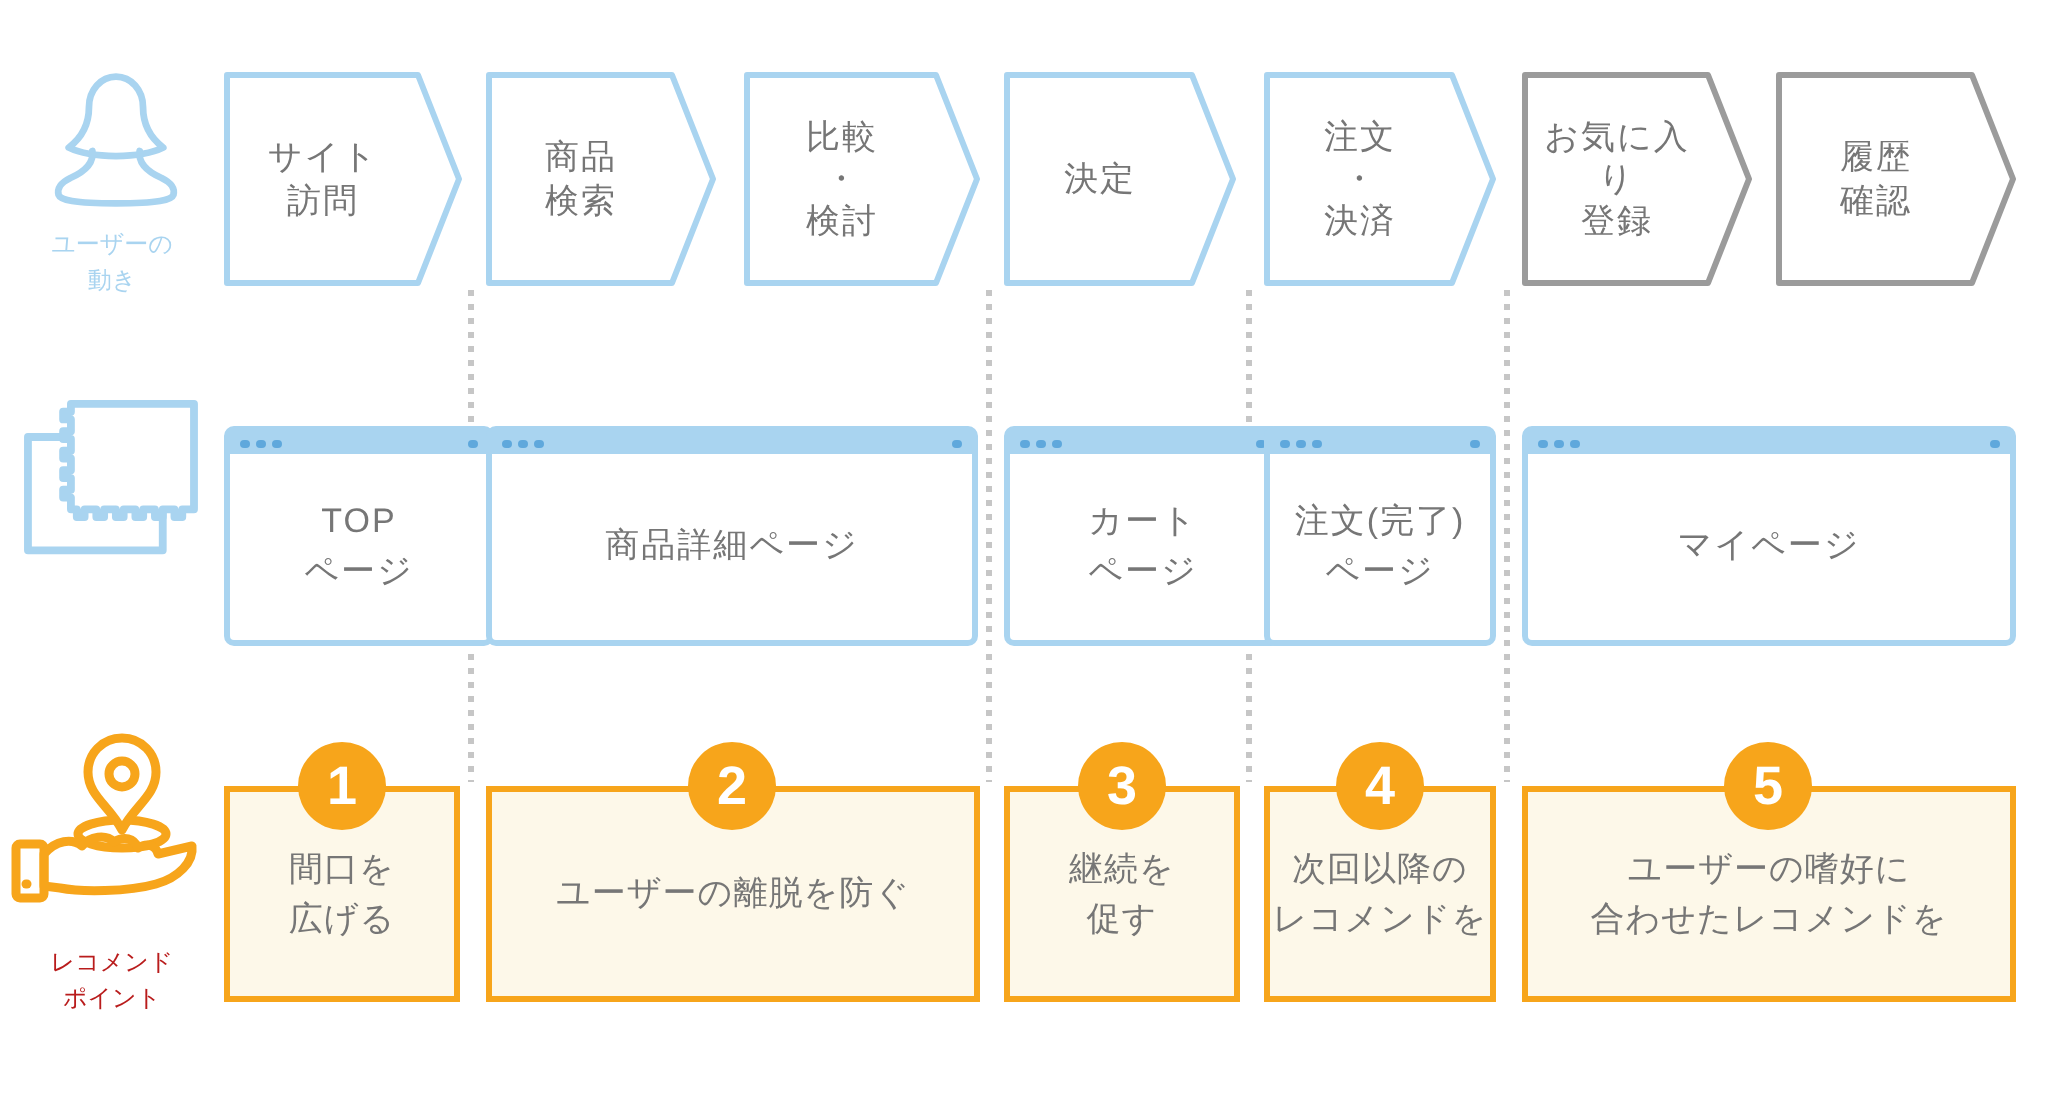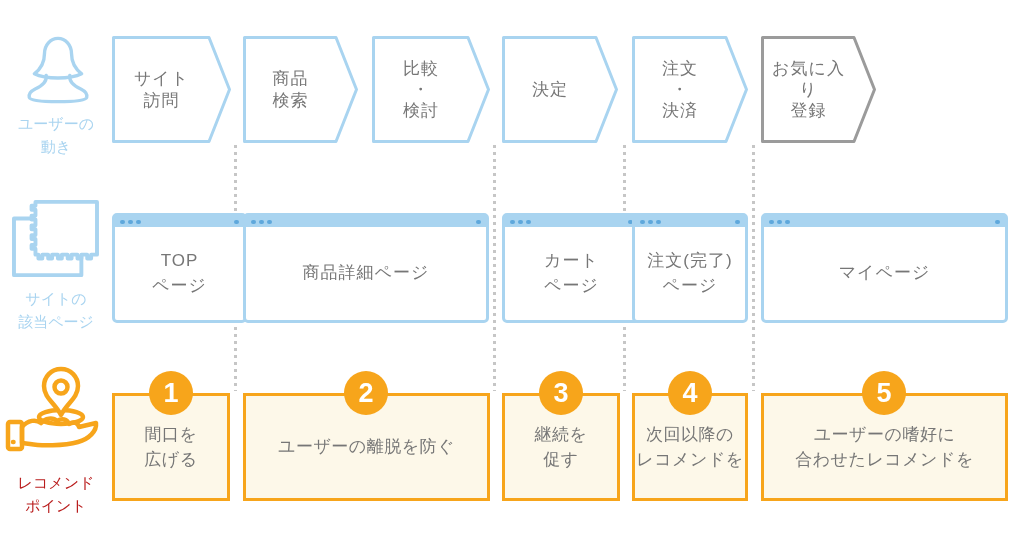--- a/index.html
+++ b/index.html
@@ -5,21 +5,21 @@
   html,body{margin:0;padding:0;background:#ffffff;}
   #canvas{
     position:relative;width:1024px;height:547px;background:#ffffff;overflow:hidden;
     font-family:"Liberation Sans","DejaVu Sans",sans-serif;color:#767676;
   }
   .pre{white-space:pre-line;}
   
   .vsep{position:absolute;top:145px;height:246px;width:3px;
     background:repeating-linear-gradient(to bottom,#c6c6c6 0 3px,transparent 3px 7px);}
   
-  .legend{position:absolute;left:0;width:112px;text-align:center;font-size:15px;line-height:1.5;}
+  .legend{position:absolute;left:0;width:112px;text-align:center;font-size:12px;line-height:1.5;}
   .legend.blue{color:#a9d4f0;}
   .legend.orange{color:#b91c1c;}
   .icon-abs{position:absolute;}
   
   .chev{position:absolute;top:36px;height:107px;}
   .chev svg{position:absolute;left:0;top:0;width:100%;height:100%;}
   .chev .chev-label{position:absolute;left:2px;top:0;bottom:0;display:flex;
     align-items:center;justify-content:center;text-align:center;
     font-size:17px;line-height:1.25;letter-spacing:1px;color:#767676;}
   .chev.blue polygon{stroke:#a9d4f0;}
@@ -57,22 +57,20 @@
     <path d="M45,5 C36,5 29,13 29,23 C29,33 25,41 17,47 C25,51 35,52 45,52 C55,52 65,51 73,47 C65,41 61,33 61,23 C61,13 54,5 45,5 Z"></path>
     <path d="M31,49 C32,56 27,61 18,65 C12,68 10,71 11,75 C12,78 20,80 45,80 C70,80 78,78 79,75 C80,71 78,68 72,65 C63,61 58,56 59,49"></path>
   </svg>
   <div class="legend blue pre" style="top:113px;">ユーザーの
 動き</div>
 
   <svg class="icon-abs" style="left:8px;top:198px;width:94px;height:84px;" viewBox="0 0 96 86" fill="#ffffff" stroke="#a9d4f0" stroke-width="4" stroke-linejoin="round">
     <rect x="6" y="21" width="69" height="58"></rect>
     <path d="M28,4 H91 V58 h-6 v4 h-4 v-4 h-6 v4 h-4 v-4 h-6 v4 h-4 v-4 h-6 v4 h-4 v-4 h-6 v4 h-4 v-4 h-6 v4 h-4 v-4 h-3 v-6 h-4 v-4 h4 v-6 h-4 v-4 h4 v-6 h-4 v-4 h4 v-6 h-4 v-4 h4 v-6 h-4 v-4 h4 v-4 Z"></path>
   </svg>
-  <div class="legend blue pre" style="top:288px;">サイトの
-該当ページ</div>
 
   <svg class="icon-abs" style="left:4px;top:360px;width:100px;height:102px;" viewBox="0 0 100 100" fill="none" stroke="#f7a51b" stroke-width="4.5" stroke-linecap="round" stroke-linejoin="round">
     <ellipse cx="57" cy="56" rx="22" ry="7"></ellipse>
     <path d="M57,8 C47,8 40,16 40,25 C40,37 51,42 57,54 C63,42 74,37 74,25 C74,16 67,8 57,8 Z" fill="#ffffff"></path>
     <circle cx="57" cy="26" r="6.5"></circle>
     <rect x="4" y="61" width="14" height="27" rx="2"></rect>
     <path d="M9,81 l0.5,0"></path>
     <path d="M18,66 C24,59 32,58 37,62 C41,57 49,56 53,60 C58,57 63,58 65,63 C70,60 74,62 75,66 L92,62 C93,70 85,78 74,81 C60,85 36,85 26,83 L18,82 Z"></path>
   </svg>
   <div class="legend orange pre" style="top:472px;">レコメンド
@@ -113,20 +111,27 @@
     <div class="chev-label pre" style="right:22px;">注文
 ・
 決済</div>
   </div>
   <div class="chev gray" style="left:761px;width:115px;">
     <svg viewBox="0 0 115 107">
         <polygon points="1.5,1.5 93,1.5 113.5,53.5 93,105.5 1.5,105.5" fill="#ffffff" stroke-width="3" stroke-linejoin="round"></polygon>
       </svg>
     <div class="chev-label pre" style="right:22px;">お気に入り
 登録</div>
+  </div>
+  <div class="chev gray" style="left:888px;width:120px;">
+    <svg viewBox="0 0 120 107">
+        <polygon points="1.5,1.5 98,1.5 118.5,53.5 98,105.5 1.5,105.5" fill="#ffffff" stroke-width="3" stroke-linejoin="round"></polygon>
+      </svg>
+    <div class="chev-label pre" style="right:22px;">履歴
+確認</div>
   </div>
 
   <div class="window" style="left:112px;width:135px;">
     <div class="win-bar">
       <span class="win-dot"></span>
       <span class="win-dot"></span>
       <span class="win-dot"></span>
       <span class="win-dot right"></span>
     </div>
     <div class="win-body pre">TOP

